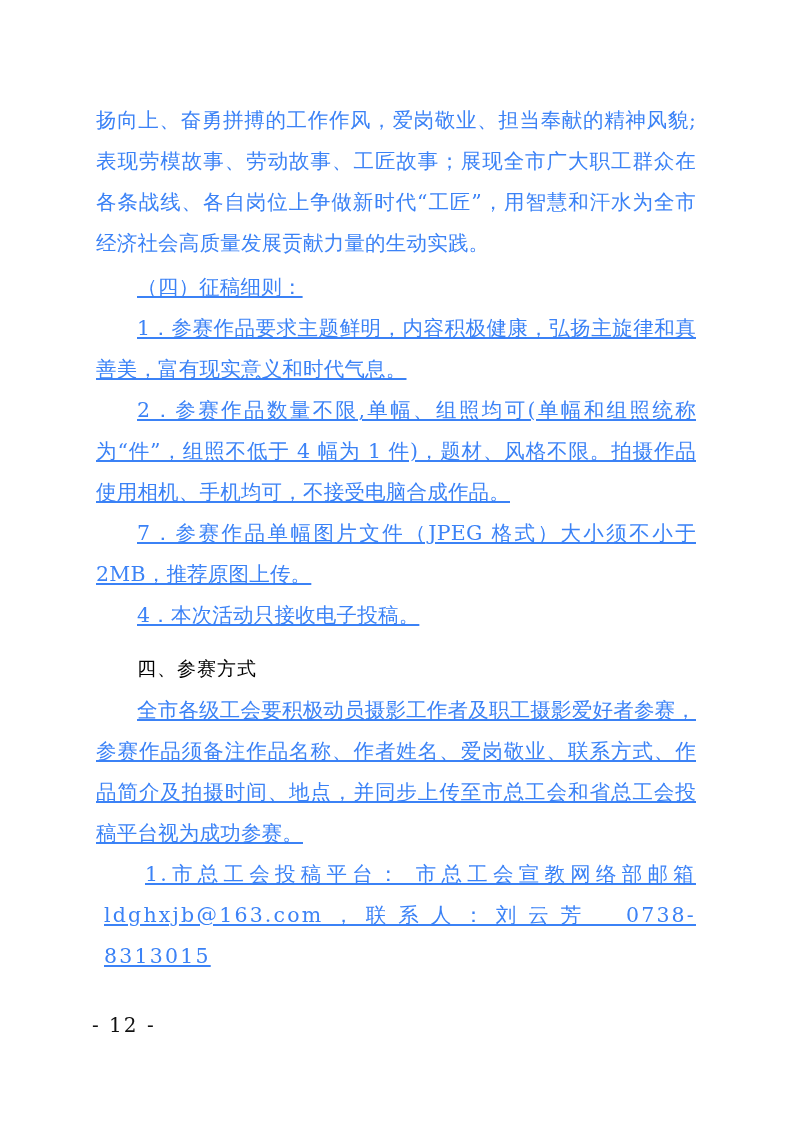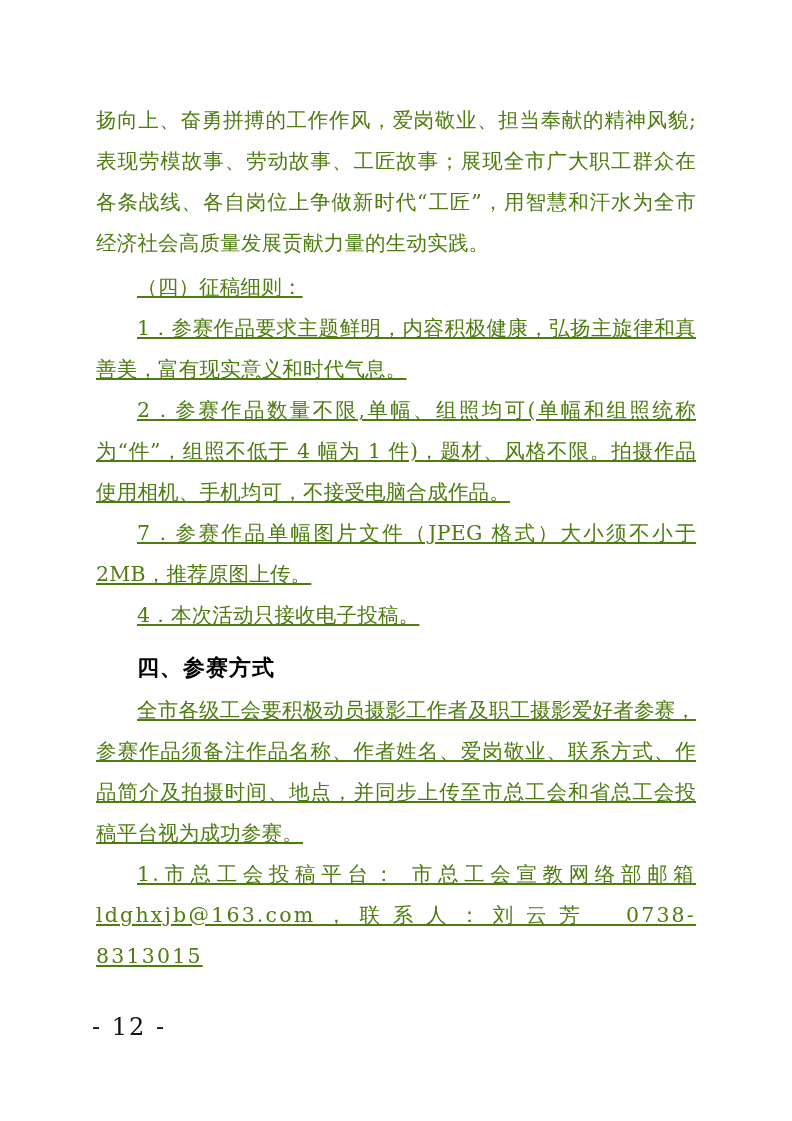--- a/index.html
+++ b/index.html
@@ -26,47 +26,48 @@
     width: 600px;
   }
   .para {
     font-family: "DejaVu Serif", "Liberation Serif", serif;
     font-size: 20.5px;
     line-height: 41px;
     text-align: justify;
     text-justify: inter-ideograph;
     margin: 0 0 0 0;
     letter-spacing: 0.2px;
-    color: #4d7c0f;
+    color: #3b82f6;
   }
   .indent {
     text-indent: 41px;
     text-decoration: underline;
   }
   .heading {
     font-family: "DejaVu Sans", "Liberation Sans", sans-serif;
-    font-weight: bold;
-    font-size: 22px;
+    font-weight: normal;
+    font-size: 19px;
     line-height: 44px;
     text-indent: 41px;
     margin: 4px 0 0 0;
     letter-spacing: 1px;
     color: #000000;
   }
   .spaced {
     letter-spacing: 2.2px;
+    margin-left: 8px;
   }
   .gap-sm { height: 3px; }
   .gap-md { height: 6px; }
   .footer {
     position: absolute;
     left: 92px;
     top: 1013px;
     font-family: "DejaVu Serif", "Liberation Serif", serif;
-    font-size: 24px;
+    font-size: 20px;
     letter-spacing: 2px;
     color: #111111;
   }
 </style>
 </head>
 <body>
 
 <div class="page">
 
   <div class="content">

